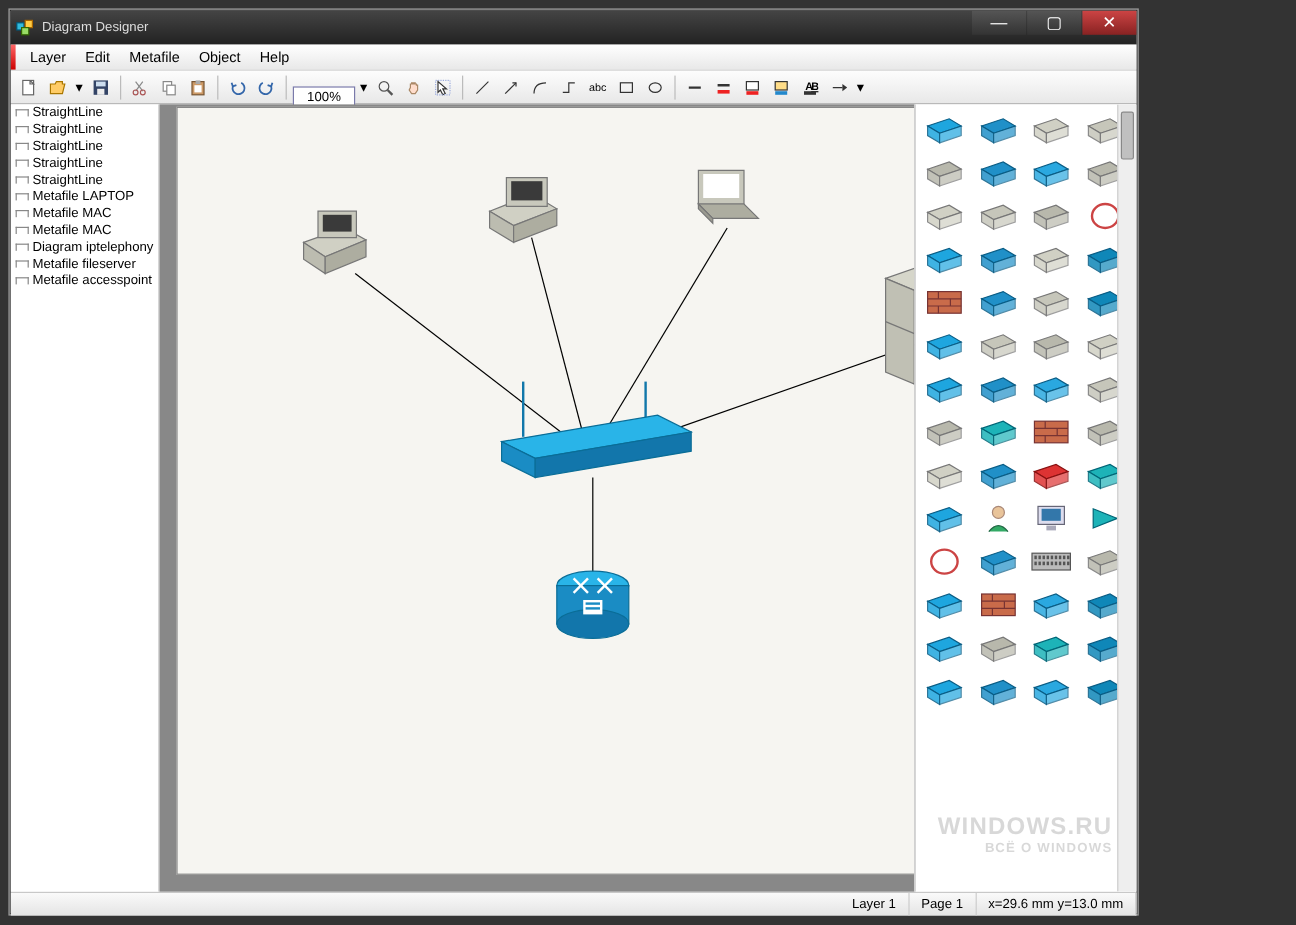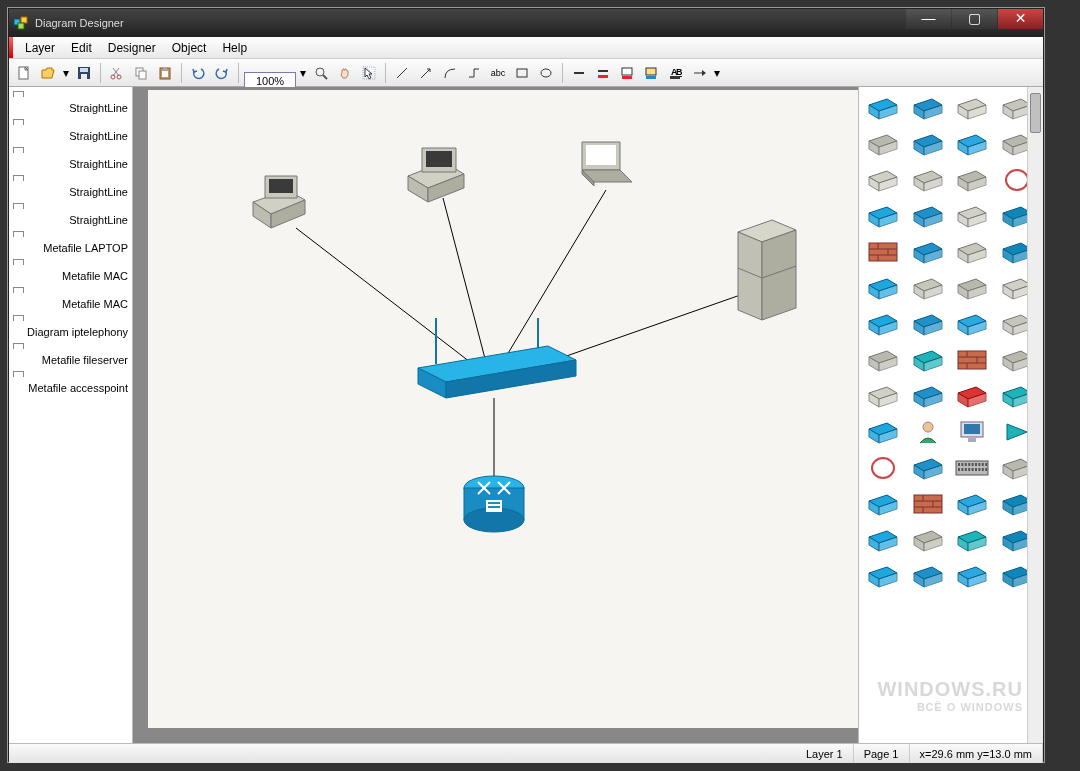--- a/index.html
+++ b/index.html
@@ -1,37 +1,37 @@
 <!DOCTYPE html>
 <html><head>
 <meta charset="utf-8">
 <style>
   * { box-sizing: border-box; margin: 0; padding: 0; }
   body { font-family: "Segoe UI", Tahoma, sans-serif; font-size: 11px; background:#333; width:1080px; height:771px; overflow:hidden; user-select:none; }
 
-  .window { position:absolute; left:8px; top:8px; width:1036px; height:754px; background:#ffffff; border:1px solid #222; box-shadow:0 0 0 1px #999; }
+  .window { position:absolute; left:8px; top:8px; width:940px; height:754px; background:#ffffff; border:1px solid #222; box-shadow:0 0 0 1px #999; }
 
   .titlebar { height:28px; background:linear-gradient(#444,#222); display:flex; align-items:center; padding:0 4px; color:#ddd; position:relative; }
   .titlebar .app-icon { width:16px; height:16px; margin-right:6px; display:inline-block; }
   .winbtns { position:absolute; right:0; top:0; display:flex; }
   .winbtn { width:45px; height:20px; background:linear-gradient(#555,#333); color:#fff; text-align:center; font-size:14px; line-height:18px; margin-left:1px; cursor:default; }
   .winbtn.close { background:linear-gradient(#c44,#822); }
 
   .menubar { height:22px; background:linear-gradient(#fff,#e8e8e8); border-bottom:1px solid #ccc; display:flex; align-items:center; font-size:12px; }
   .menubar .menuitem { padding:3px 8px; cursor:default; }
 
   .toolbar { height:28px; background:linear-gradient(#fdfdfd,#e8e8e8); border-bottom:1px solid #aaa; display:flex; align-items:center; padding:0 4px; gap:2px; }
   .tbtn { width:22px; height:22px; display:flex; align-items:center; justify-content:center; border:1px solid transparent; border-radius:2px; cursor:default; font-size:12px; }
   .tsep { width:1px; height:20px; background:#bbb; margin:0 3px; }
   .zoombox { width:52px; height:18px; border:1px solid #7a7aaa; background:#fff; font-size:11px; text-align:center; line-height:16px;margin-top:16px; }
 
   .body { display:flex; height:656px; }
 
   .leftpanel { width:124px; background:#fff; border-right:1px solid #bbb; overflow:hidden; }
-  .leftpanel .item { padding:15px 4px 1px 18px; font-size:11px; white-space:nowrap; cursor:default; color:#000; position:relative;text-align:right; }
+  .leftpanel .item { padding:1px 4px 1px 18px; font-size:11px; white-space:nowrap; cursor:default; color:#000; position:relative; }
   .leftpanel .item:before { content:''; position:absolute; left:4px; top:4px; width:9px; height:5px; background:#fff; border-top:1px solid #888; border-left:1px solid #888; border-right:1px solid #888; }
 
   .canvaswrap { flex:1; background:#888; display:flex; align-items:flex-start; justify-content:flex-start; overflow:hidden; position:relative; }
   .canvas { position:absolute; left:14px; top:2px; width:720px; height:640px; background:#f6f5f1; border:1px solid #888; }
 
   .canvashandle { position:absolute; width:10px; height:64px; background:#ddd; border:1px solid #888; }
 
   .palette { width:185px; background:#fff; border-left:1px solid #bbb; overflow:auto; position:relative; }
   .palgrid { display:grid; grid-template-columns:repeat(4,1fr); gap:6px 6px; padding:6px; }
   .palitem { width:36px; height:30px; display:flex; align-items:center; justify-content:center; cursor:default; }
@@ -65,21 +65,21 @@
       <div class="winbtn">—</div>
       <div class="winbtn">▢</div>
       <div class="winbtn close">✕</div>
     </div>
   </div>
 
   <div class="menubar">
     <div style="width:4px;height:100%;background:linear-gradient(#f66,#c00);margin-right:4px"></div>
     <div class="menuitem">Layer</div>
     <div class="menuitem">Edit</div>
-    <div class="menuitem">Designer</div>
+    <div class="menuitem">Metafile</div>
     <div class="menuitem">Object</div>
     <div class="menuitem">Help</div>
   </div>
 
   <div class="toolbar">
     <div class="tbtn">
         <svg width="14" height="14">
           <rect x="2" y="1" width="9" height="12" fill="#fff" stroke="#666"></rect>
           <polyline points="8,1 11,4 8,4 8,1" fill="#ddd" stroke="#666"></polyline>
         </svg>

